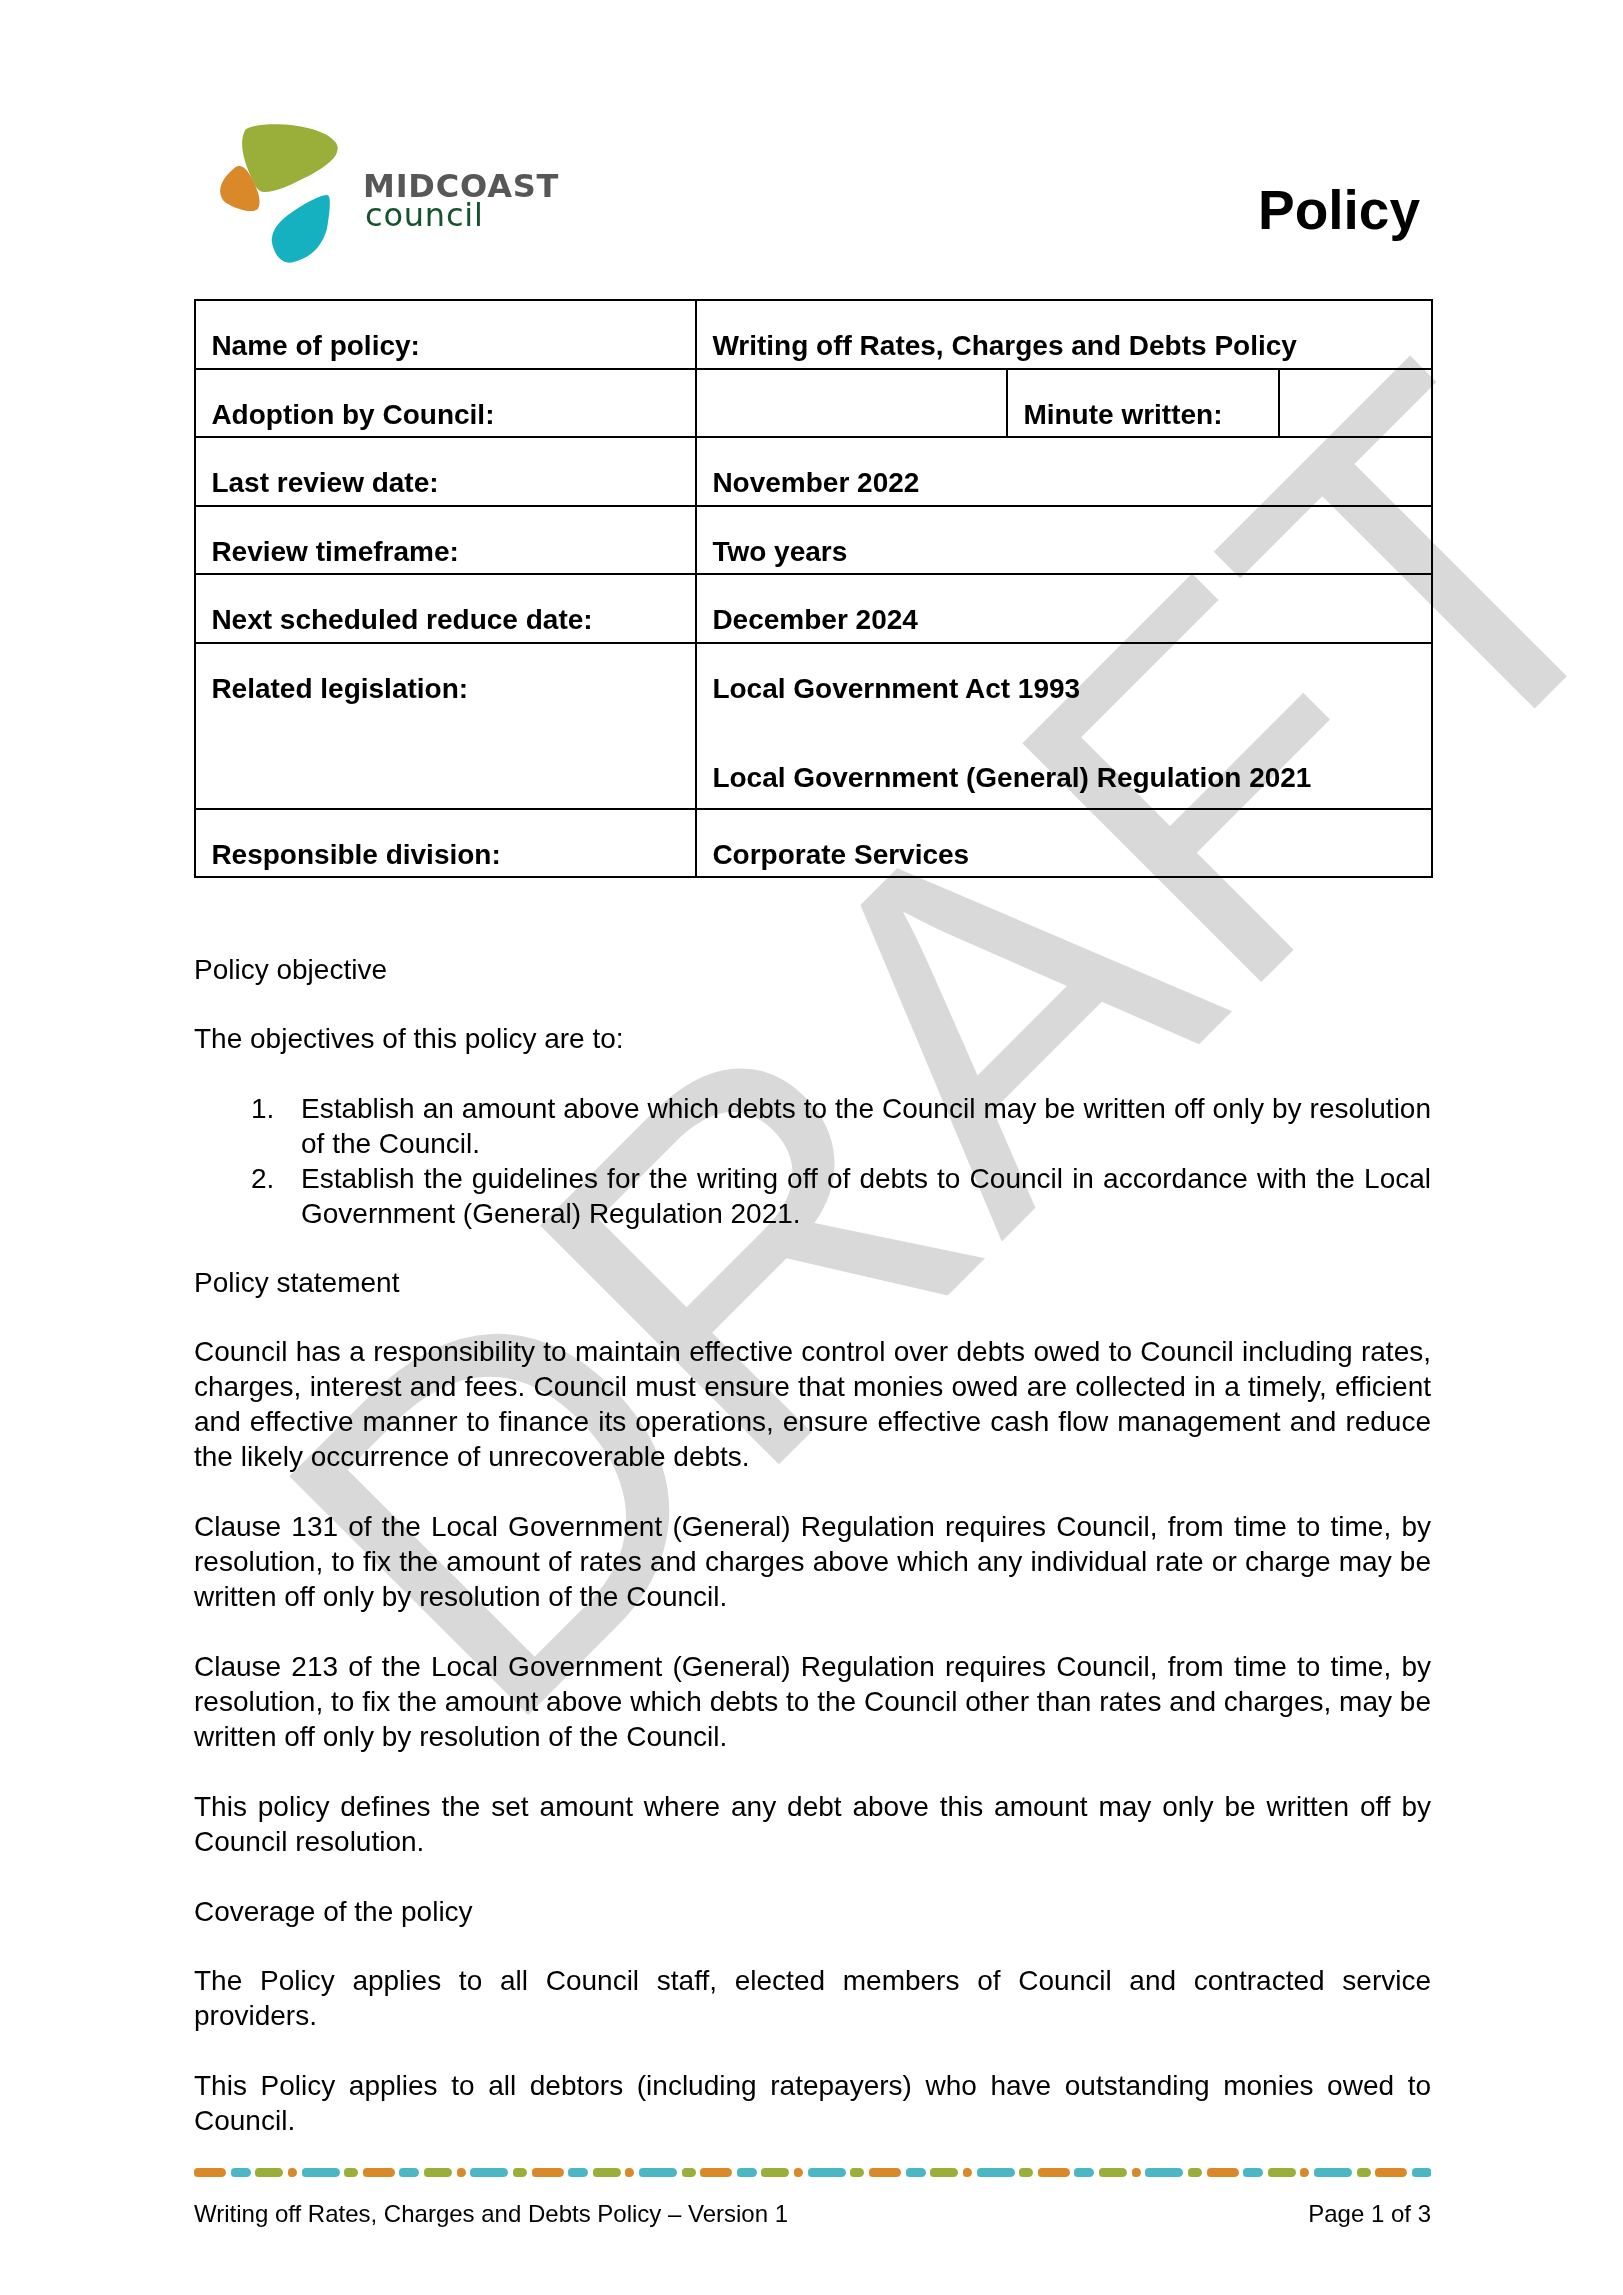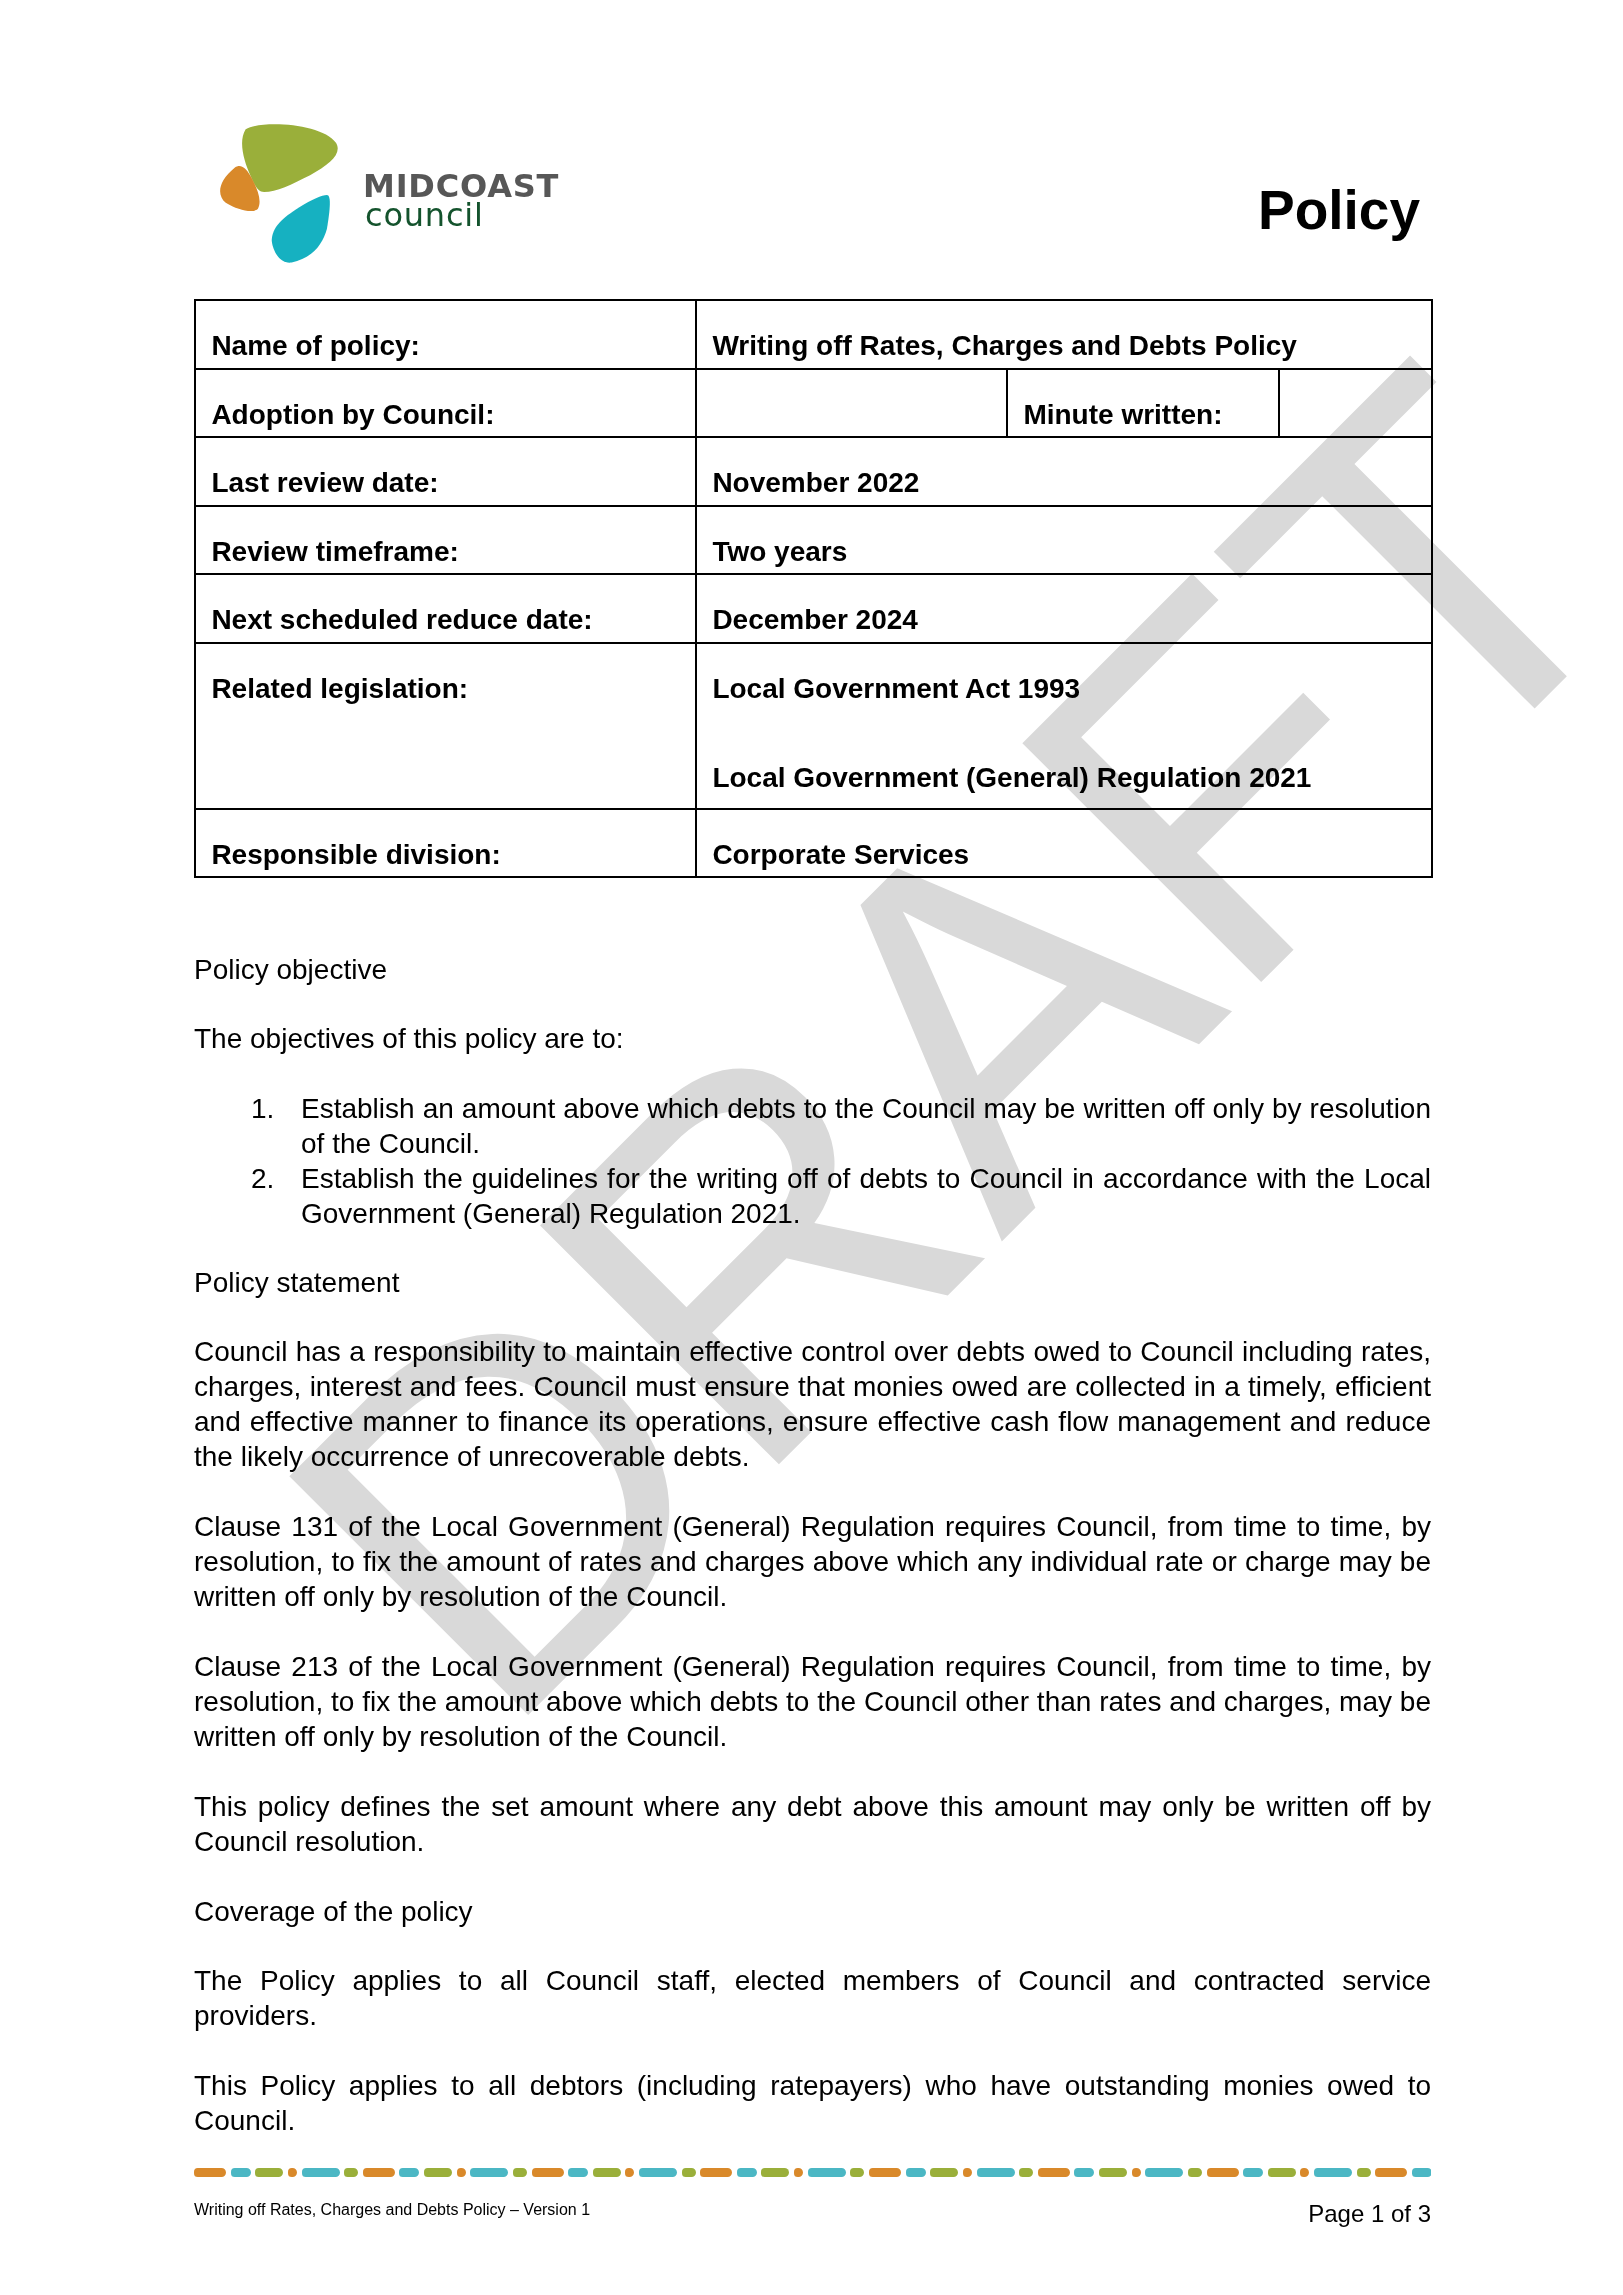--- a/index.html
+++ b/index.html
@@ -49,21 +49,21 @@
     font-size: 491px; color: #d9d9d9; line-height: 1;
     transform: rotate(-45deg); transform-origin: center; white-space: nowrap;
     pointer-events: none; z-index: 0; width: 1228px; text-align: center; margin-top: -246px;
   }
   .content-layer { position: relative; z-index: 1; }
   .footer-rule {
     position: absolute; left: 194px; top: 2167px; width: 1237px; height: 10.7px;
     display: flex; gap: 4.6px; align-items: center; overflow: hidden;
   }
   .footer-rule span { height: 9.2px; border-radius: 4.6px 5.4px 5.4px 4.6px; flex: none; }
-  .footer-left { position: absolute; left: 194px; top: 2202px; font-size: 16px; line-height: 1; }
+  .footer-left { position: absolute; left: 194px; top: 2202px; font-size: 24px; line-height: 1; }
   .footer-right { position: absolute; right: 193px; top: 2202px; font-size: 24px; line-height: 1; }
 </style>
 </head>
 <body>
 
 <div class="watermark">DRAFT</div>
 
 <div class="content-layer">
 
   <div class="logo">

